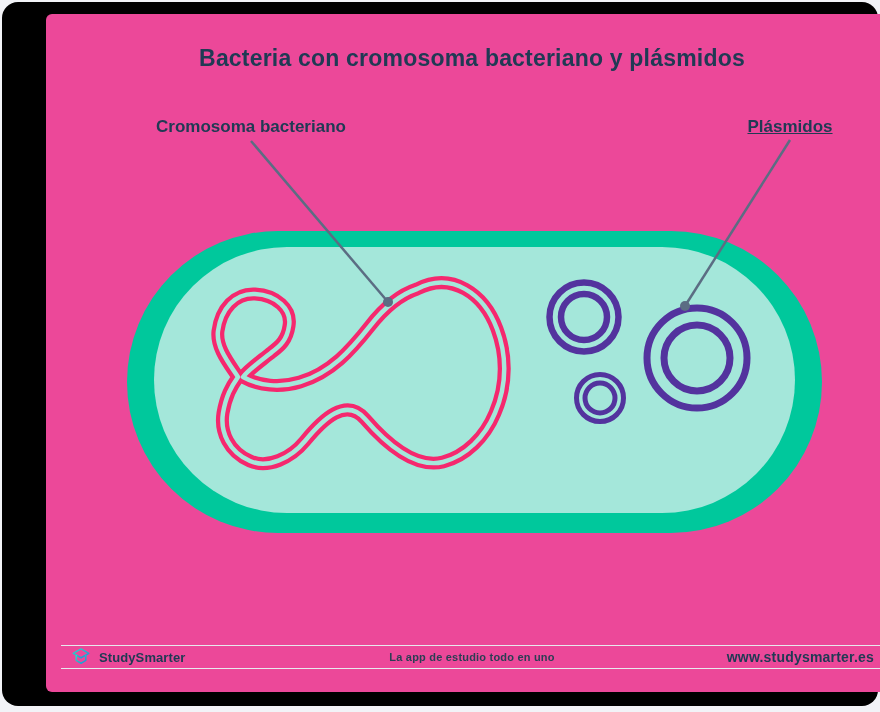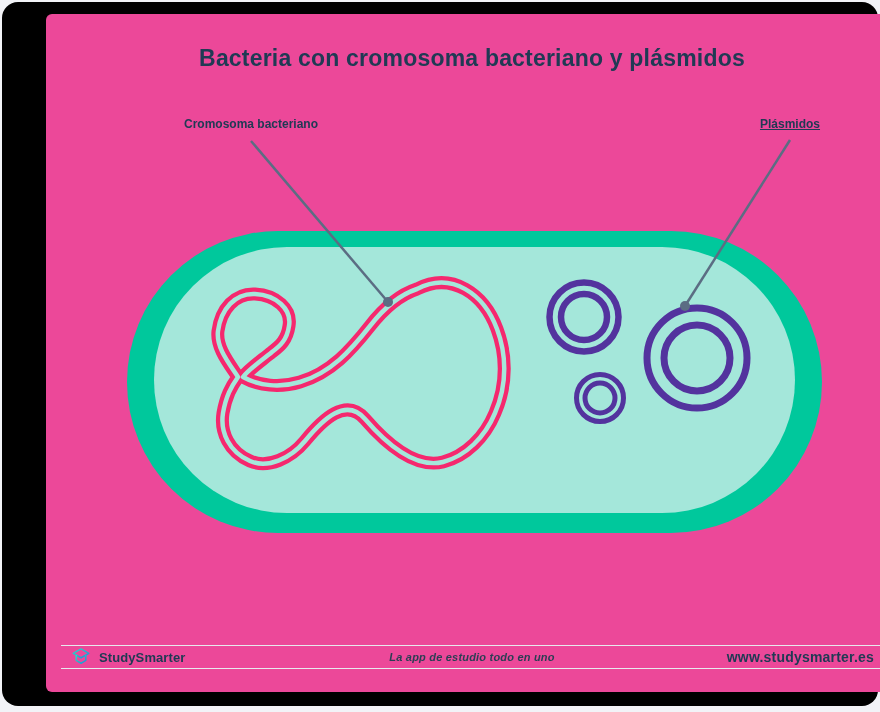--- a/index.html
+++ b/index.html
@@ -19,36 +19,36 @@
   }
   .title {
     position: absolute; left: 50%; top: 31px; transform: translateX(-50%);
     white-space: nowrap;
     font-size: 23px; font-weight: bold; letter-spacing: 0.2px;
     color: #203A54;
   }
   .callout-label {
     position: absolute; transform: translateX(-50%);
     white-space: nowrap;
-    font-size: 12px; font-weight: bold; color: #203A54;
+    font-size: 17px; font-weight: bold; color: #203A54;
   }
   .label-chromosome { left: 205px; top: 103px; }
   .label-plasmids  { left: 744px; top: 103px; text-decoration: underline; }
   .diagram-svg { position: absolute; left: 0; top: 0; }
   .footer {
     position: absolute; left: 15px; right: 15px; top: 631px; height: 24px;
     border-top: 1px solid #E7E9EE; border-bottom: 1px solid #E7E9EE;
     display: flex; align-items: center; justify-content: space-between;
     padding: 0 9px;
   }
   .brand { display: flex; align-items: center; gap: 7px; }
   .brand-name { font-size: 13px; font-weight: bold; color: #203A54; letter-spacing: 0.1px; }
   .tagline {
     position: absolute; left: 50%; transform: translateX(-50%);
-    font-size: 11px; font-weight: bold; color: #2B3E54; letter-spacing: 0.2px; font-style: italic;
+    font-size: 11px; font-weight: bold; color: #2B3E54; letter-spacing: 0.2px;
   }
   .website { font-size: 14px; font-weight: bold; color: #203A54; letter-spacing: 0.2px; }
 </style>
 </head>
 <body>
 
 <div class="stage">
   <div class="frame"></div>
   <div class="card">
 

